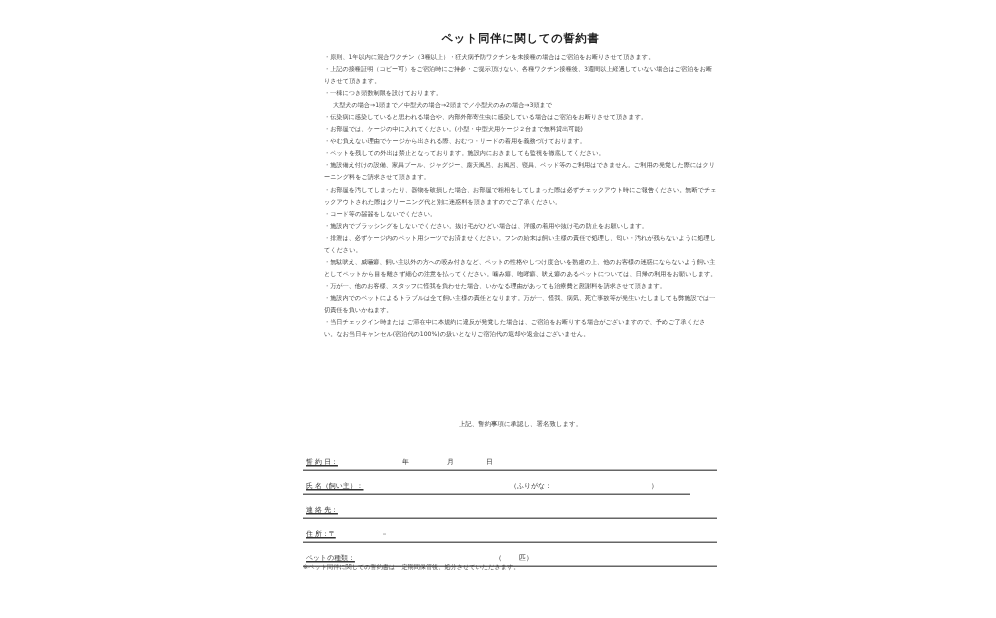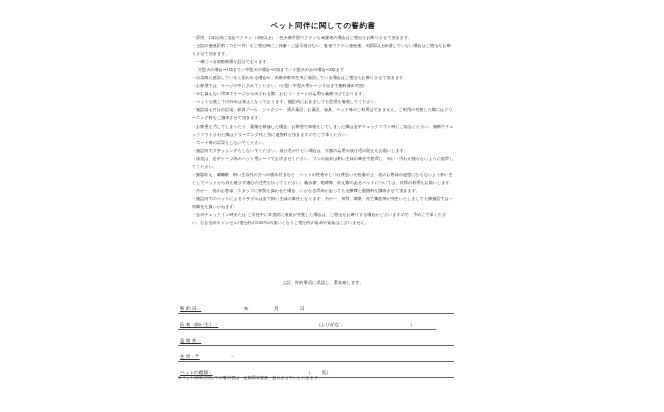--- a/index.html
+++ b/index.html
@@ -1,18 +1,18 @@
 <!DOCTYPE html>
 <html><head>
 <meta charset="utf-8">
 <style>
   html, body { margin:0; padding:0; background:#ffffff; }
   body { width:664px; height:412px; overflow:hidden; position:relative;
          font-family:"DejaVu Sans", "Liberation Sans", sans-serif; color:#333; }
-  .page { position:absolute; left:192px; top:0; width:262px; height:412px; }
+  .page { position:absolute; left:216px; top:0; width:262px; height:412px; }
   .title { position:absolute; top:21px; left:0; width:262px; text-align:center;
            font-size:7.5px; font-weight:bold; color:#222; letter-spacing:0.5px; }
   .rules { position:absolute; top:34px; left:0; width:262px; font-size:4.1px;
            line-height:8.05px; color:#444; }
   .rule { margin:0; padding:0; white-space:normal; }
   .rule.indent { padding-left:6px; }
   .closing { position:absolute; top:280px; left:0; width:262px; text-align:center;
              font-size:4.3px; color:#444; }
   .form { position:absolute; top:300px; left:-14px; width:276px; }
   .frow { position:relative; height:12.5px; border-bottom:0.8px solid #666;

